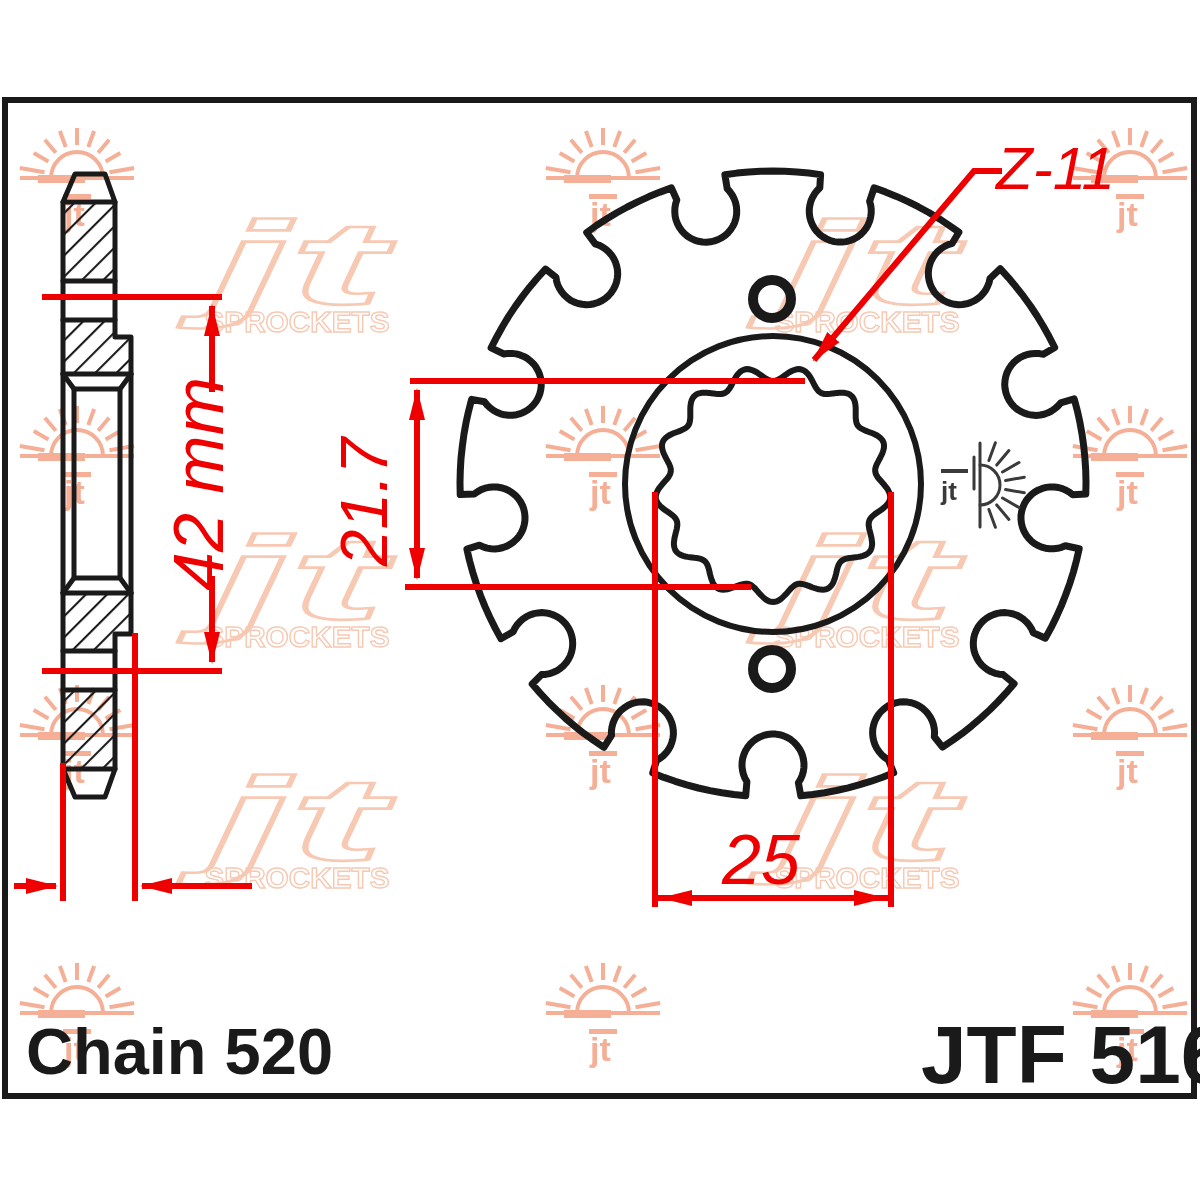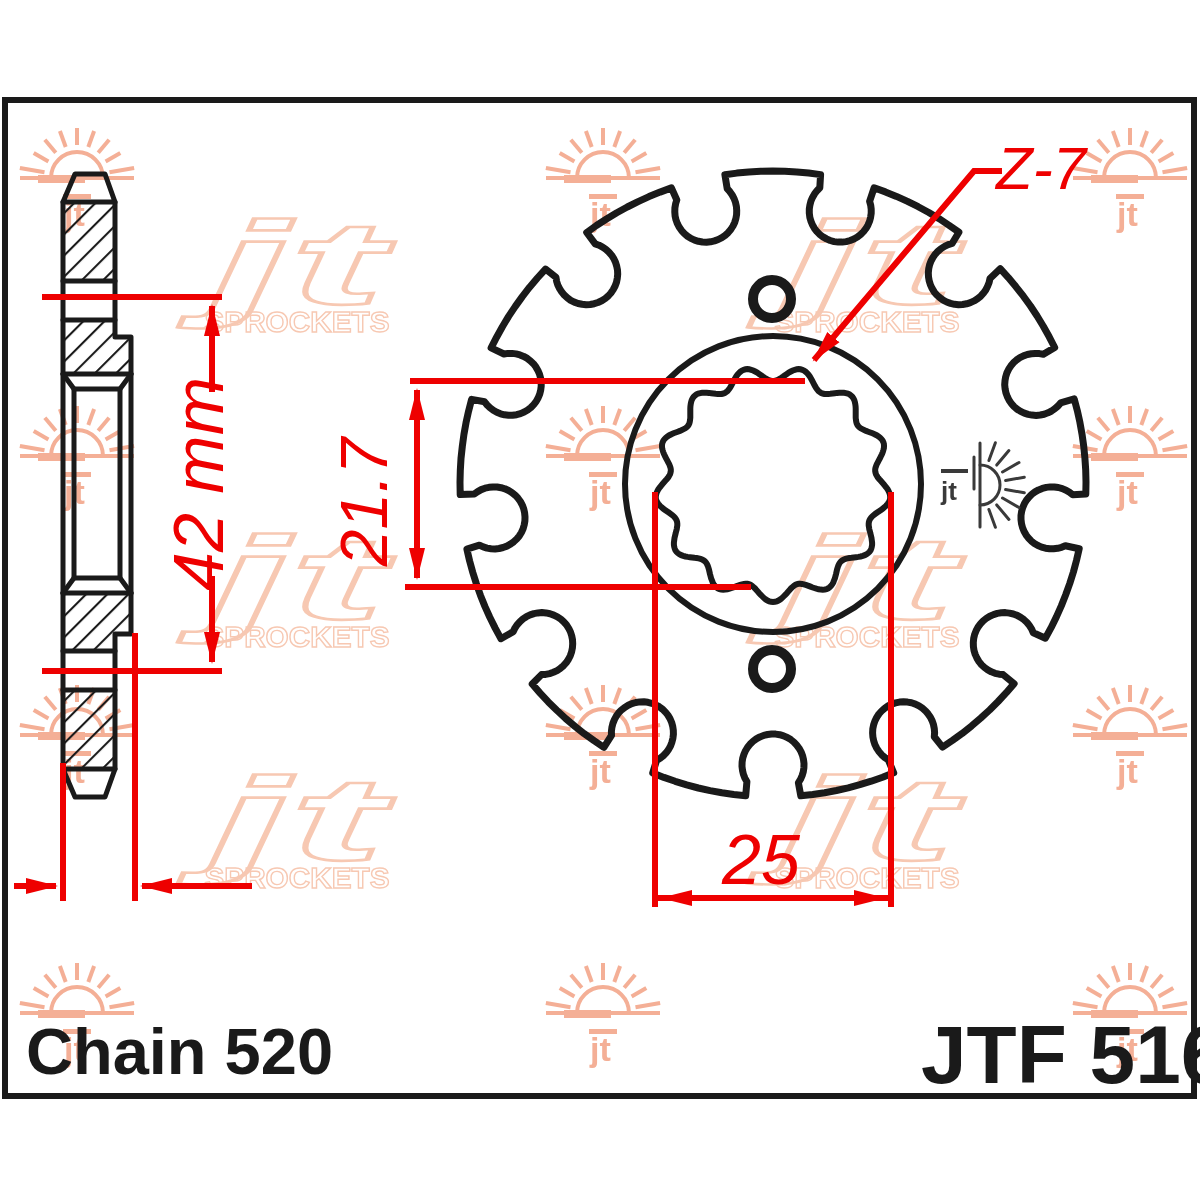--- a/index.html
+++ b/index.html
@@ -340,19 +340,19 @@
   <div class="label rot dim" style="left:256px;top:462px;width:220px;height:80px;font-size:66px;">
     <span>21.7</span>
   </div>
 
 
   <div class="label dim" style="left:722px;top:820px;width:100px;font-size:70px;">
     <span>25</span>
   </div>
 
   <div class="label dim" style="left:996px;top:134px;font-size:60px;">
-    <span>Z-7</span>
+    <span>Z-11</span>
   </div>
 
   <div class="label blacklabel" style="left:26px;top:1014px;font-size:65px;">Chain 520</div>
 
   <div class="label blacklabel" style="left:905px;top:1008px;width:270px;text-align:right;font-size:82px;margin-left:16px;">JTF 516</div>
 </div>
 
 </body></html>

